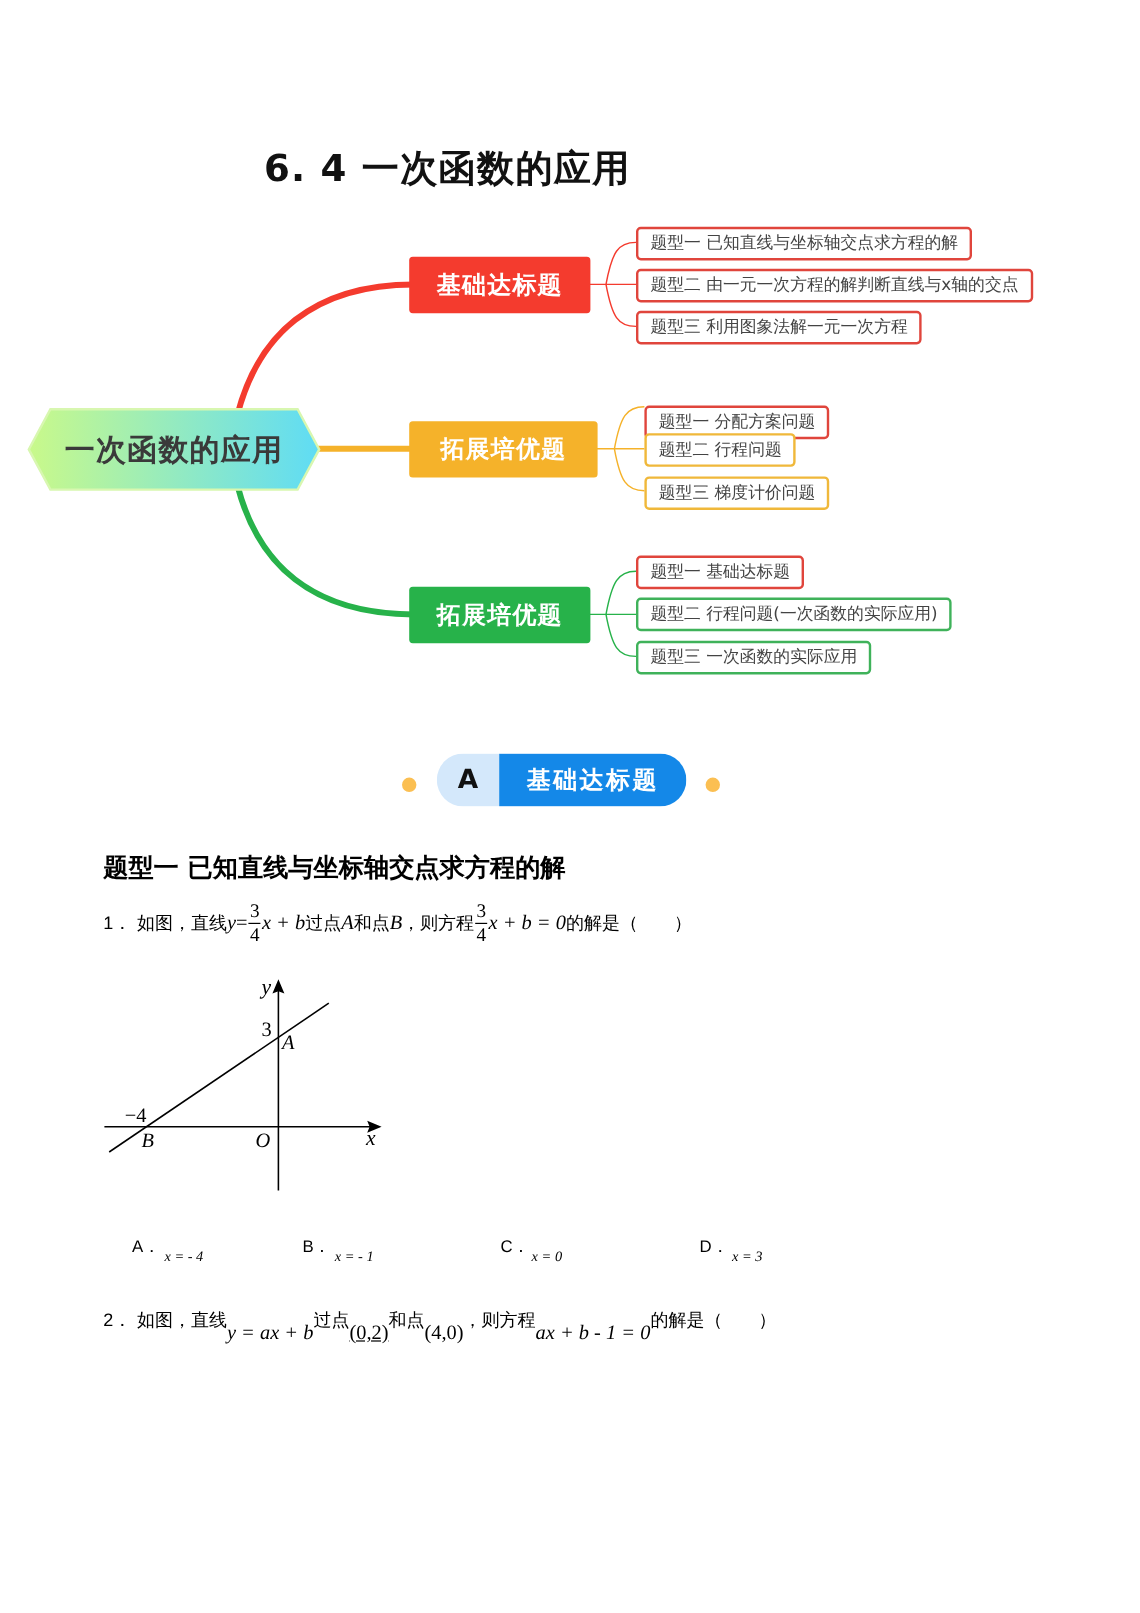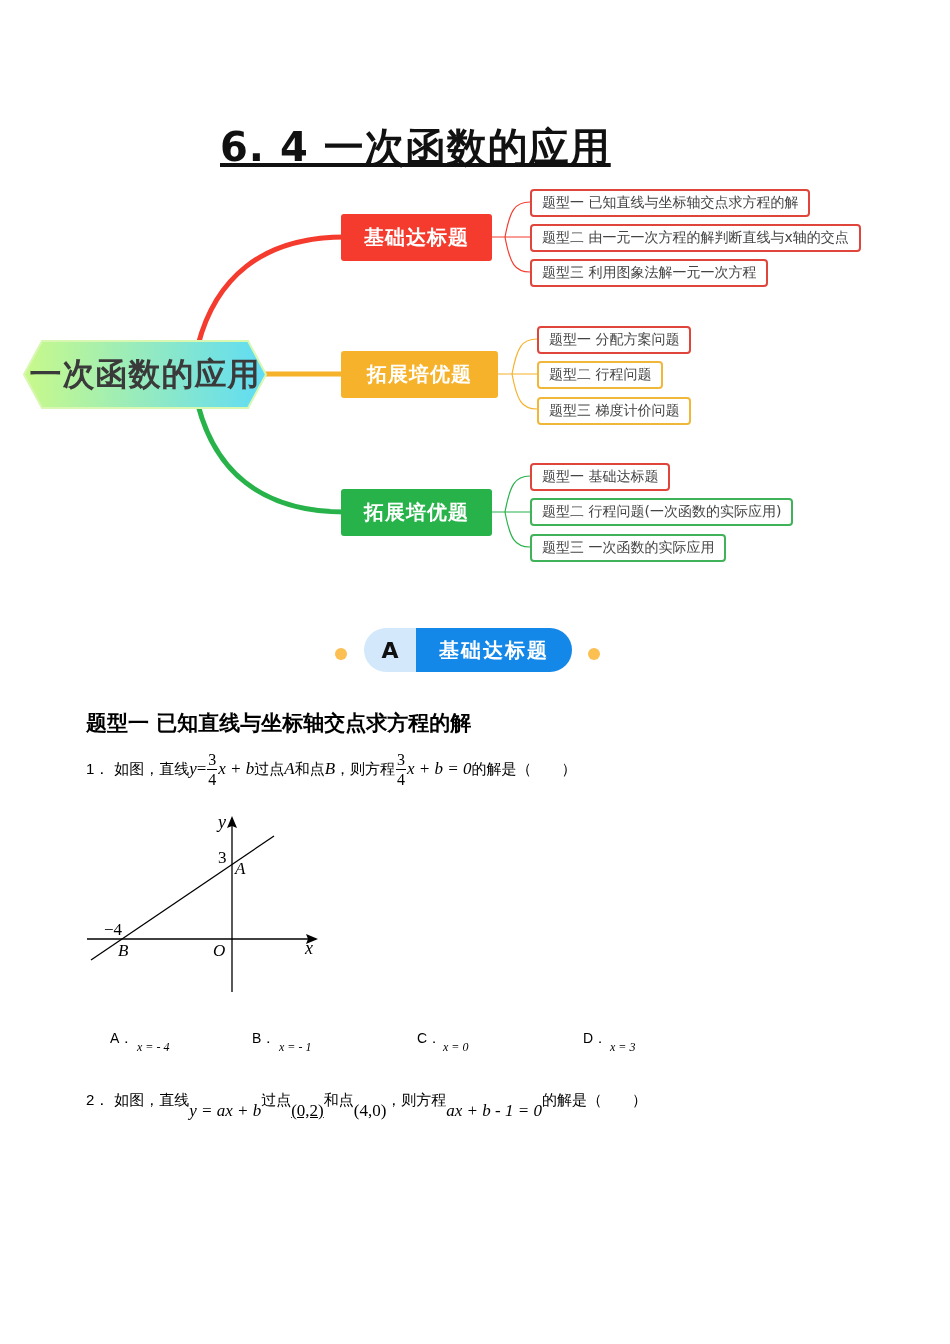--- a/index.html
+++ b/index.html
@@ -1,23 +1,23 @@
 <!DOCTYPE html>
 <html><head>
 <meta charset="utf-8">
 <style>
   html, body { margin: 0; padding: 0; background: #ffffff; }
   body { width: 950px; height: 1344px; position: relative; overflow: hidden;
          font-family: "DejaVu Sans", "Liberation Sans", sans-serif; color: #000; }
   .abs { position: absolute; }
-  .title { left: 220px; top: 120px; font-size: 40px; font-weight: bold; letter-spacing: 1px; color: #111; white-space: nowrap; text-decoration: underline; }
+  .title { left: 220px; top: 120px; font-size: 31px; font-weight: bold; letter-spacing: 1px; color: #111; white-space: nowrap; }
   svg.mm { position: absolute; left: 0; top: 0; }
   .root { left: 22px; top: 339px; width: 246px; height: 71px; }
   .root-label { position: absolute; left: 0; top: 0; width: 246px; height: 71px; display: flex; align-items: center; justify-content: center;
-                font-size: 32px; font-weight: bold; color: #3a3a3a; letter-spacing: 1px; }
+                font-size: 25px; font-weight: bold; color: #3a3a3a; letter-spacing: 1px; }
   .branch { height: 47px; border-radius: 3px; color: #fff; font-size: 20px; font-weight: bold;
             display: flex; align-items: center; justify-content: center; letter-spacing: 1px; }
   .leaf { height: 24px; border: 2px solid; border-radius: 4px; background: #fff; font-size: 14px; color: #444;
           display: flex; align-items: center; padding: 0 10px; white-space: nowrap; box-sizing: content-box; }
   .section-banner { left: 364px; top: 628px; width: 208px; height: 44px; border-radius: 22px; overflow: hidden; display: flex; }
   .banner-letter { width: 52px; background: #d4e8fb; display: flex; align-items: center; justify-content: center;
                    font-size: 22px; font-weight: bold; color: #111; }
   .banner-text { flex: 1; background: #1488e8; color: #fff; display: flex; align-items: center; justify-content: center;
                  font-size: 20px; font-weight: bold; letter-spacing: 2px; }
   .h2 { left: 86px; top: 709px; font-size: 21px; font-weight: bold; white-space: nowrap; }
@@ -63,21 +63,21 @@
 </div>
 
 <div class="abs branch" style="left:341px;top:214px;width:151px;background:#f43b2e;">基础达标题</div>
 <div class="abs branch" style="left:341px;top:351px;width:157px;background:#f5b22a;">拓展培优题</div>
 <div class="abs branch" style="left:341px;top:489px;width:151px;background:#27b24a;">拓展培优题</div>
 
 <div class="abs leaf" style="left:530px;top:189px;border-color:#e0453c;">题型一 已知直线与坐标轴交点求方程的解</div>
 <div class="abs leaf" style="left:530px;top:224px;border-color:#e0453c;">题型二 由一元一次方程的解判断直线与x轴的交点</div>
 <div class="abs leaf" style="left:530px;top:259px;border-color:#e0453c;">题型三 利用图象法解一元一次方程</div>
 
-<div class="abs leaf" style="left:537px;top:326px;border-color:#e0453c;">题型一  分配方案问题</div>
+<div class="abs leaf" style="left:537px;top:338px;border-color:#e0453c;">题型一  分配方案问题</div>
 <div class="abs leaf" style="left:537px;top:361px;border-color:#f0b83a;">题型二 行程问题</div>
 <div class="abs leaf" style="left:537px;top:397px;border-color:#f0b83a;">题型三 梯度计价问题</div>
 
 <div class="abs leaf" style="left:530px;top:463px;border-color:#e0453c;">题型一 基础达标题</div>
 <div class="abs leaf" style="left:530px;top:498px;border-color:#3fb25a;">题型二 行程问题(一次函数的实际应用)</div>
 <div class="abs leaf" style="left:530px;top:534px;border-color:#3fb25a;">题型三 一次函数的实际应用</div>
 
 <svg class="abs" style="left:250px;top:640px" width="440" height="28">
   <defs>
     <linearGradient id="ll" x1="0" x2="1">

